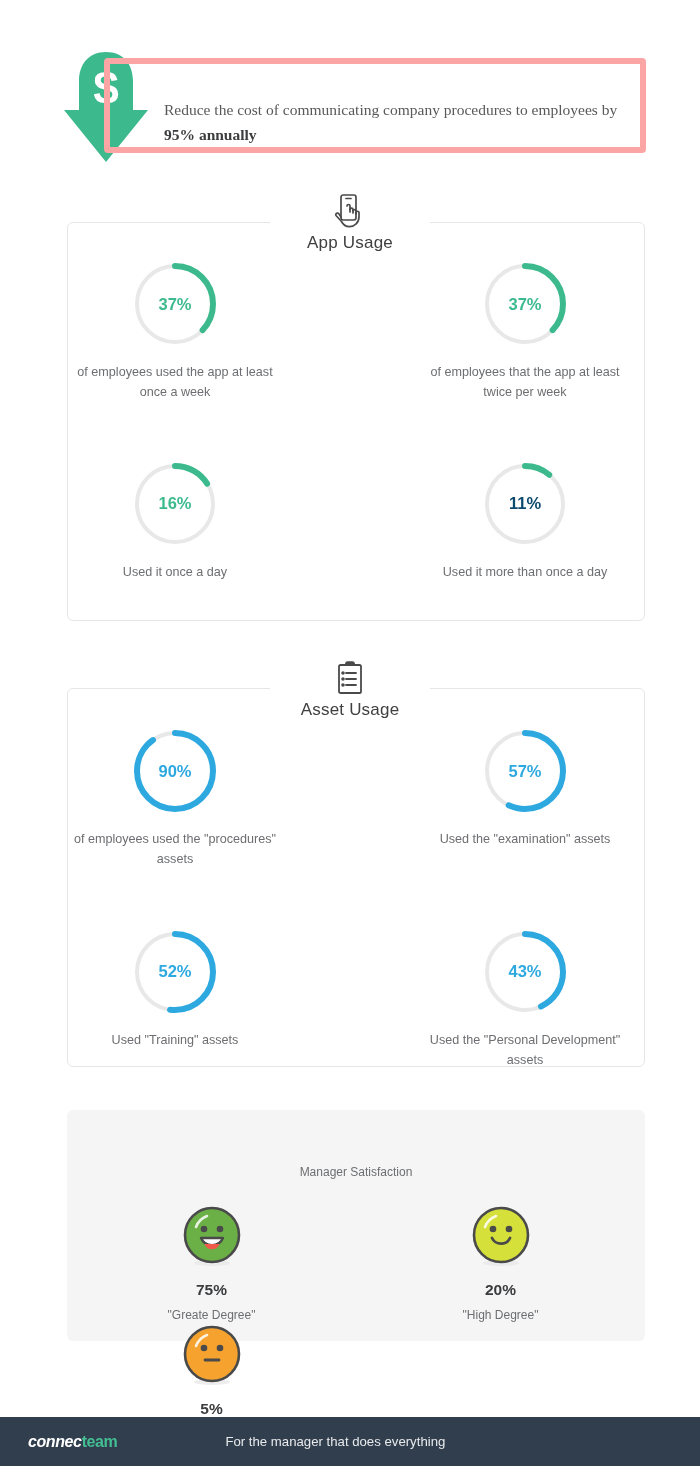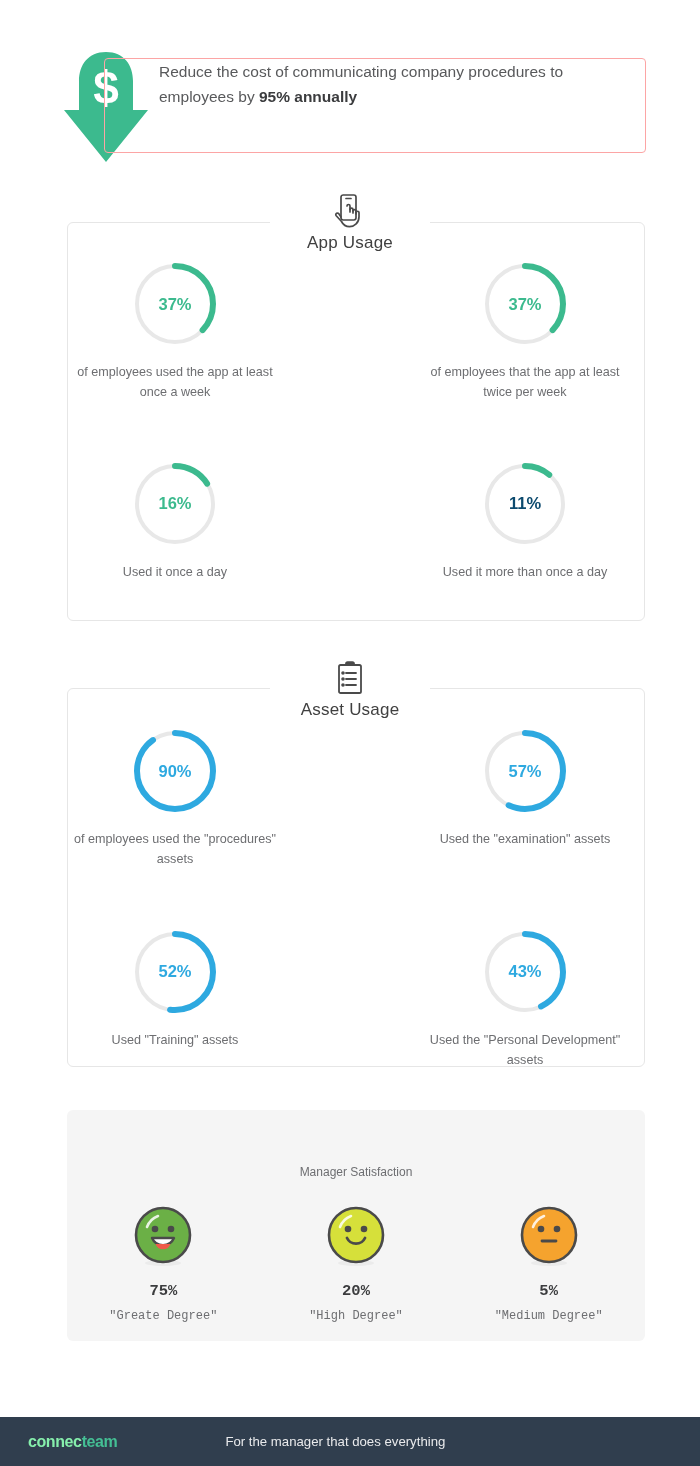--- a/index.html
+++ b/index.html
@@ -23,25 +23,26 @@
     top: 52px;
     width: 700px;
     height: 115px;
   }
   .banner-box {
     position: absolute;
     left: 104px;
     top: 6px;
     width: 542px;
     height: 95px;
-    border: 1px solid #fca5a5;
+    border: 6px solid #fca5a5;
     border-radius: 4px;
     box-sizing: border-box;
     display: flex;
-    align-items: flex-start;
+    align-items: flex-end;
+    font-family: Liberation Serif, serif;
   }
   .banner-text {
     margin: 0;
     padding: 0 22px 0 54px;
     font-size: 15.5px;
     line-height: 1.62;
     color: #58595b;
     font-weight: 400;
   }
   .banner-text b {
@@ -152,23 +153,22 @@
     border-radius: 6px;
   }
   #satisfaction-title {
     text-align: center;
     font-size: 12px;
     color: #6d6e71;
     padding-top: 55px;
   }
   .faces-row {
     display: grid;
-    grid-template-columns: repeat(3, 1fr);
+    grid-template-columns: repeat(2, 1fr);
     margin-top: 26px;
-    font-family: Liberation Mono, monospace;
   }
   .face-cell {
     display: flex;
     flex-direction: column;
     align-items: center;
   }
   .face-cell .face-val {
     margin-top: 10px;
     font-size: 15.5px;
     font-weight: 700;
@@ -193,21 +193,21 @@
     background: #303e4e;
     display: flex;
     align-items: center;
   }
   #footer-logo {
     margin-left: 28px;
     font-size: 16px;
     font-weight: 700;
     letter-spacing: -0.4px;
   }
-  #footer-logo .lg-a { color: #86efac; }
+  #footer-logo .lg-a { color: #ffffff; font-style: italic; }
   #footer-logo .lg-b { color: #44bf94; }
   #footer-tagline {
     margin-left: 108px;
     color: #e9eaec;
     font-size: 13.2px;
   }
 </style>
 </head>
 <body>
 

